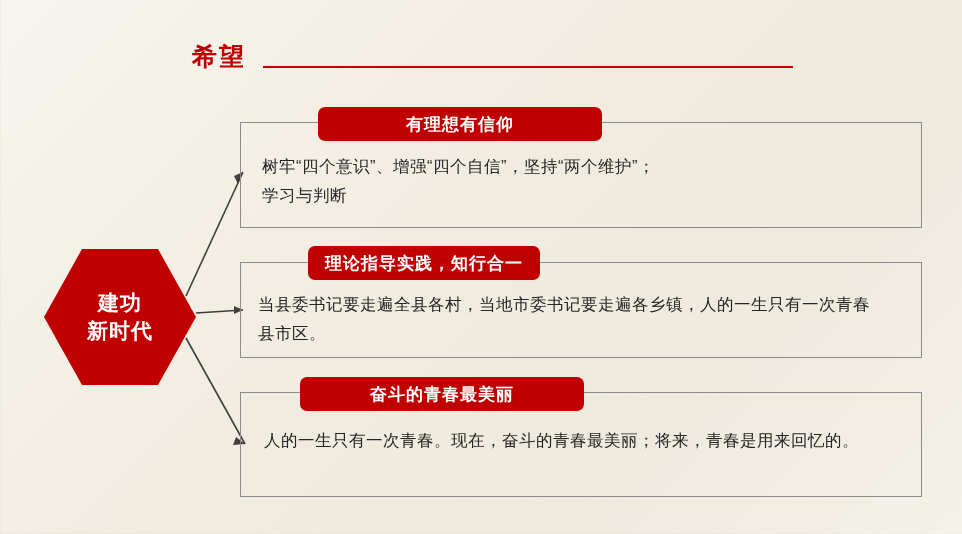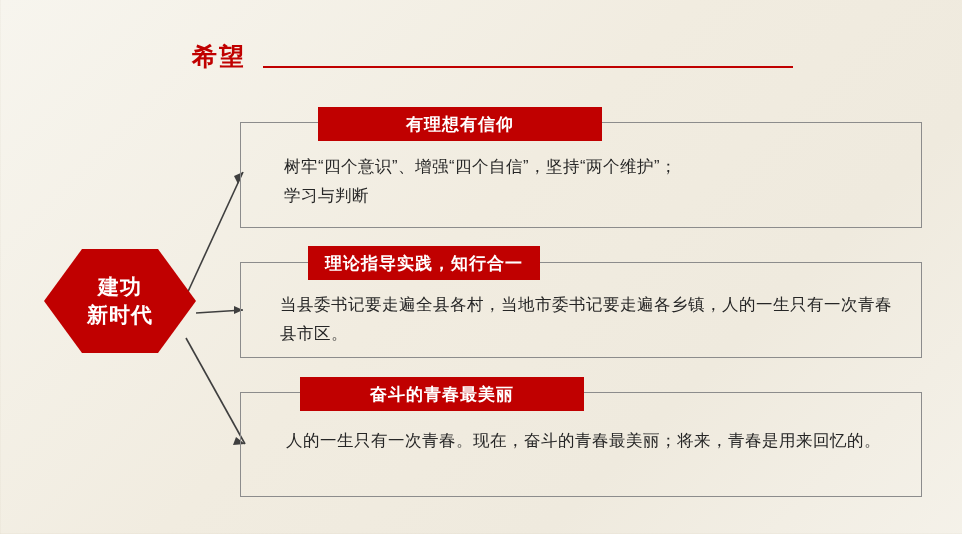--- a/index.html
+++ b/index.html
@@ -54,21 +54,21 @@
     color: #c00000;
     letter-spacing: 1px;
     line-height: 1;
   }
   
   .hex {
     position: absolute;
     left: 44px;
     top: 249px;
     width: 152px;
-    height: 104px;
+    height: 136px;
     background: #c00000;
     clip-path: polygon(25% 0%, 75% 0%, 100% 50%, 75% 100%, 25% 100%, 0% 50%);
     color: #fff;
     display: flex;
     flex-direction: column;
     align-items: center;
     justify-content: center;
     font-size: 21px;
     font-weight: bold;
     line-height: 1.35;
@@ -98,33 +98,33 @@
     height: 34px;
     background: #c00000;
     color: #fff;
     font-size: 17px;
     font-weight: bold;
     display: flex;
     align-items: center;
     justify-content: center;
     letter-spacing: 1px;
     box-sizing: border-box;
+    border-radius: 7px;
   }
   .banner-1 { left: 318px; top: 107px; width: 284px; }
   .banner-2 { left: 308px; top: 246px; width: 232px; }
   .banner-3 { left: 300px; top: 377px; width: 284px; }
 
   .card-body {
     position: absolute;
     color: #262626;
     font-size: 16.5px;
     line-height: 1.75;
     letter-spacing: 0.5px;
     white-space: pre-line;
-    margin-left: 22px;
   }
   .body-1 { left: 262px; top: 152px; width: 640px; }
   .body-2 { left: 258px; top: 290px; width: 648px; }
   .body-3 { left: 264px; top: 426px; width: 640px; }
 </style>
 </head>
 <body>
 
 <div id="slide">
 

